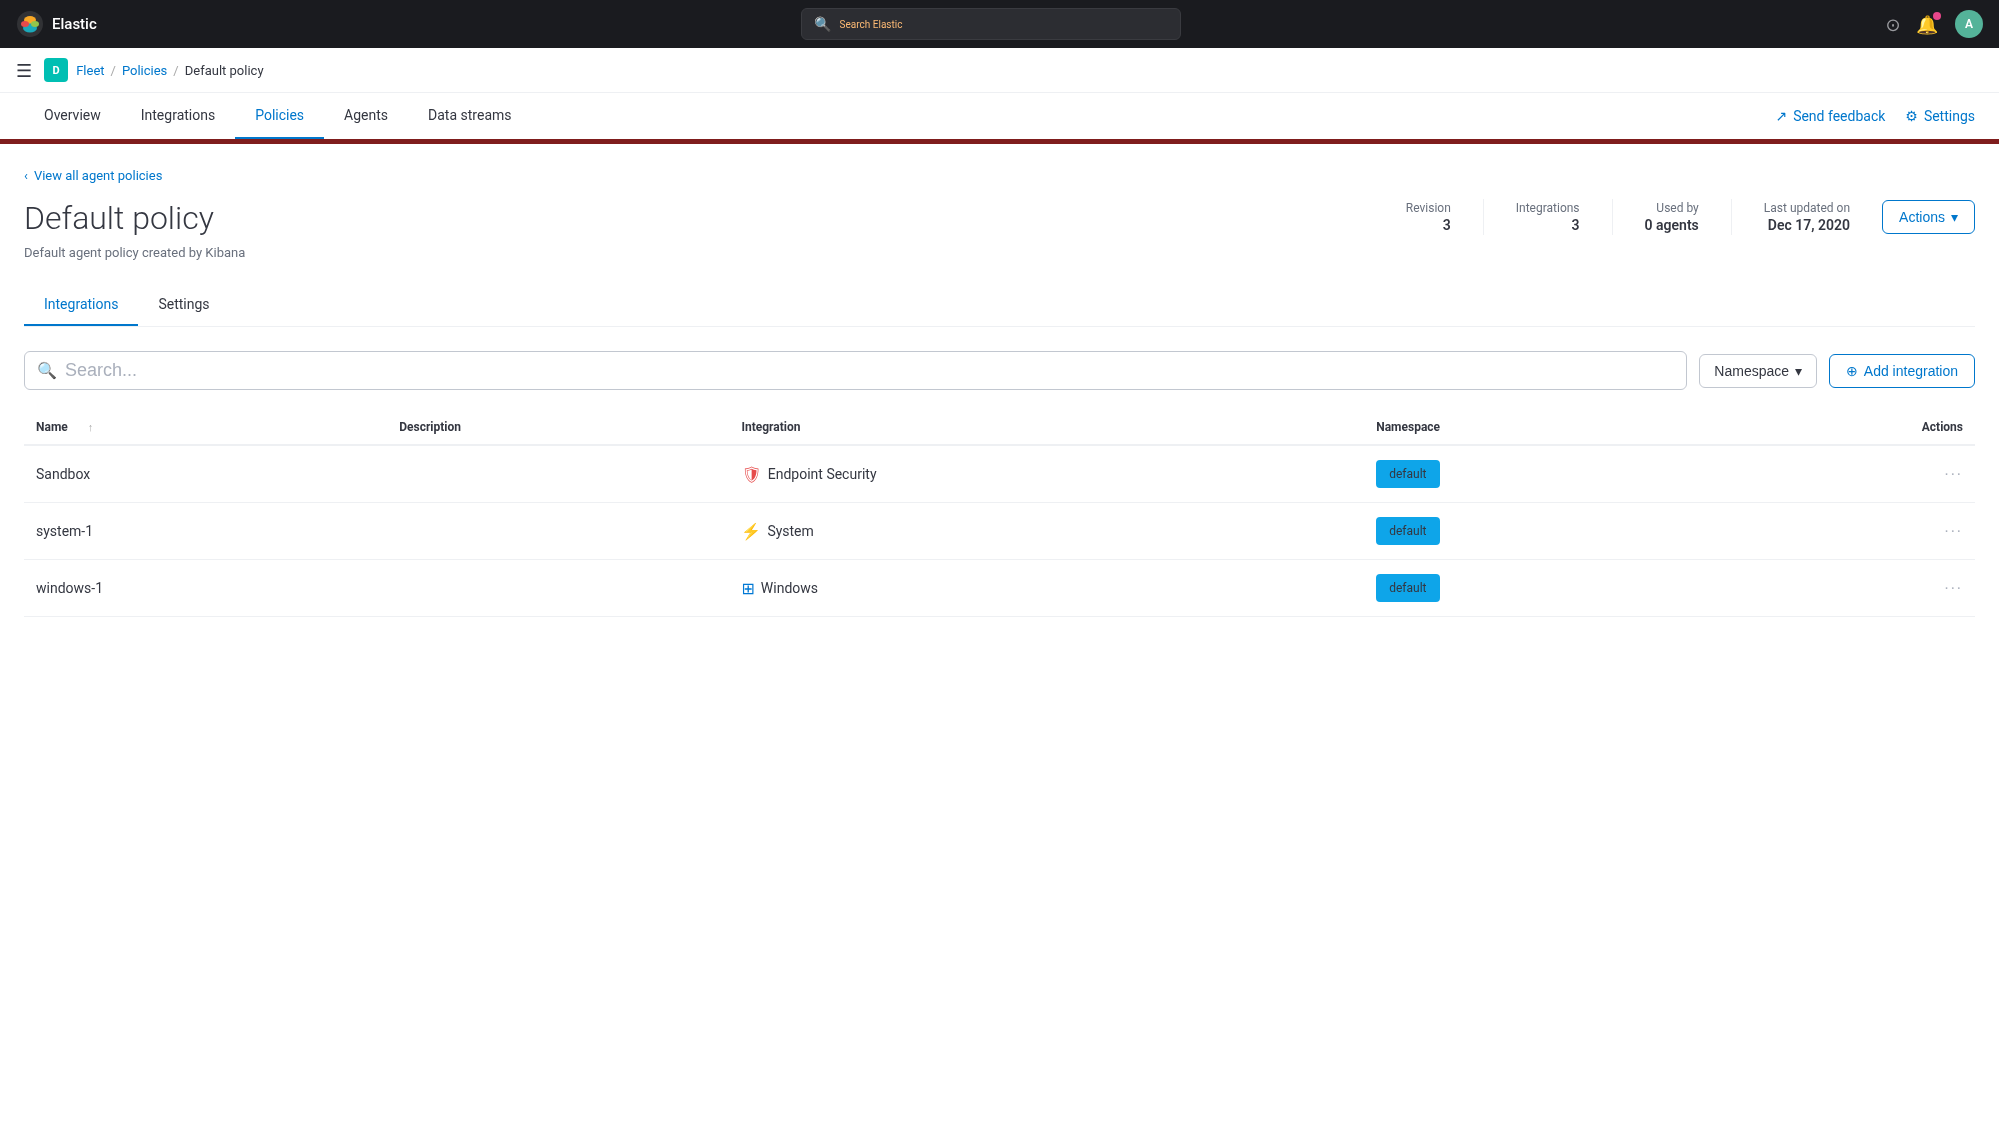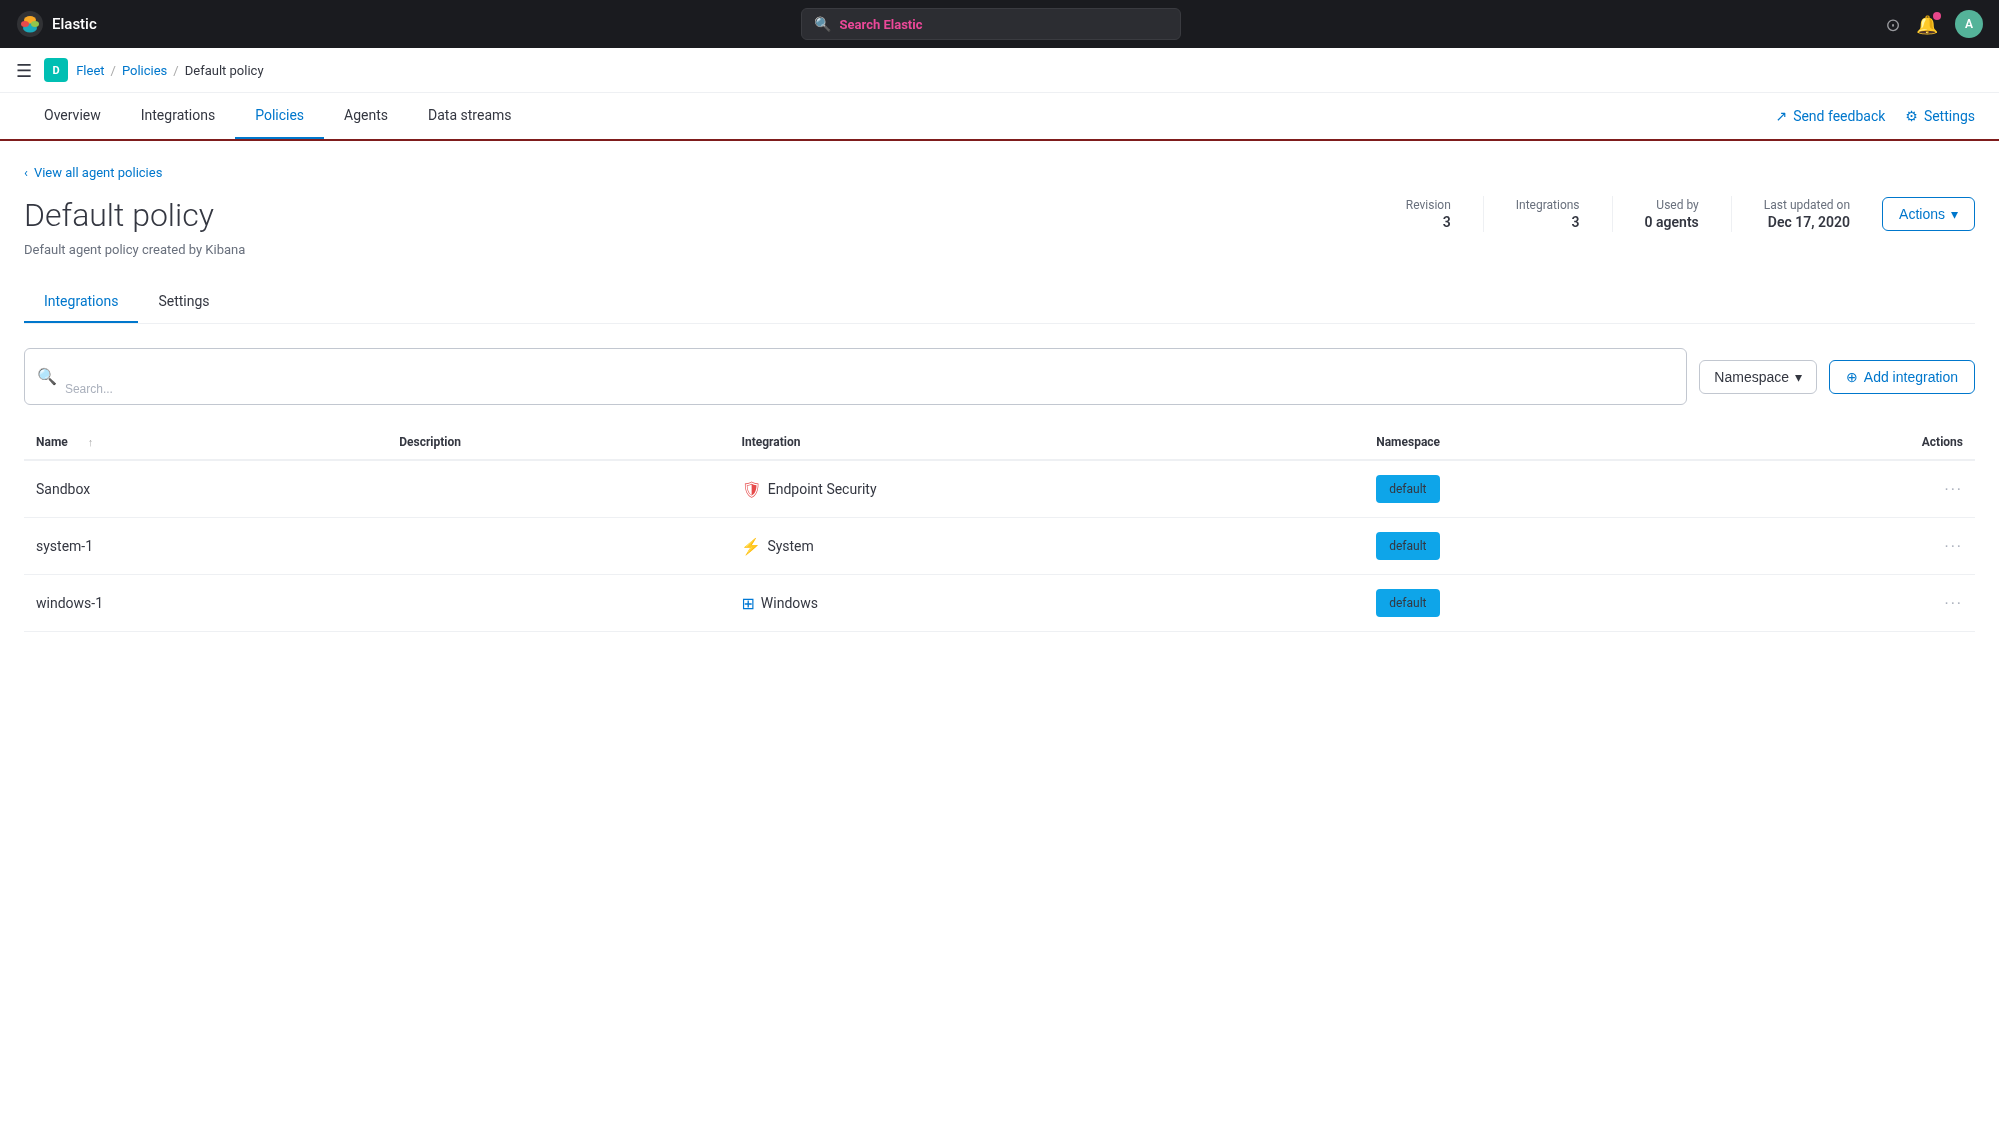--- a/index.html
+++ b/index.html
@@ -40,23 +40,22 @@
       border-radius: 6px;
       display: flex;
       align-items: center;
       gap: 8px;
       padding: 0 12px;
       width: 380px;
       height: 32px;
       cursor: text;
     }
     .search-box-text {
-      color: #ec4899;
-      font-size: 13px;
-      font-weight: bold;
+      color: #fdba74;
+      font-size: 10px;
     }
     .search-icon-top { color: #9a9b9f; font-size: 14px; }
     .topbar-right {
       display: flex;
       align-items: center;
       gap: 16px;
     }
     .topbar-icon-btn {
       color: #9a9b9f;
       font-size: 18px;
@@ -112,21 +111,21 @@
       cursor: pointer;
     }
     .breadcrumb-sep { color: #aaa; font-size: 13px; }
     .breadcrumb-current { color: #343741; font-size: 13px; }
 
     
     .main-nav {
       display: flex;
       align-items: center;
       padding: 0 24px;
-      border-bottom: 2px solid #7f1d1d;
+      border-bottom: 5px solid #7f1d1d;
       gap: 0;
     }
     .nav-tab {
       padding: 14px 20px;
       font-size: 14px;
       color: #343741;
       cursor: pointer;
       border-bottom: 2px solid transparent;
       text-decoration: none;
     }
@@ -238,24 +237,23 @@
       display: flex;
       align-items: center;
       gap: 8px;
       border: 1px solid #c2c7d0;
       border-radius: 6px;
       padding: 8px 12px;
       background: #fff;
     }
     .search-input {
       border: none; outline: none;
-      font-size: 12px; color: #343741;
+      font-size: 18px; color: #343741;
       width: 100%;
       background: transparent;
-      margin-top: 25px;
     }
     .search-input::placeholder { color: #aab0bc; }
     .namespace-btn {
       display: flex; align-items: center; gap: 6px;
       padding: 8px 14px;
       border: 1px solid #c2c7d0;
       border-radius: 6px;
       background: #fff;
       font-size: 14px; color: #343741;
       cursor: pointer;

